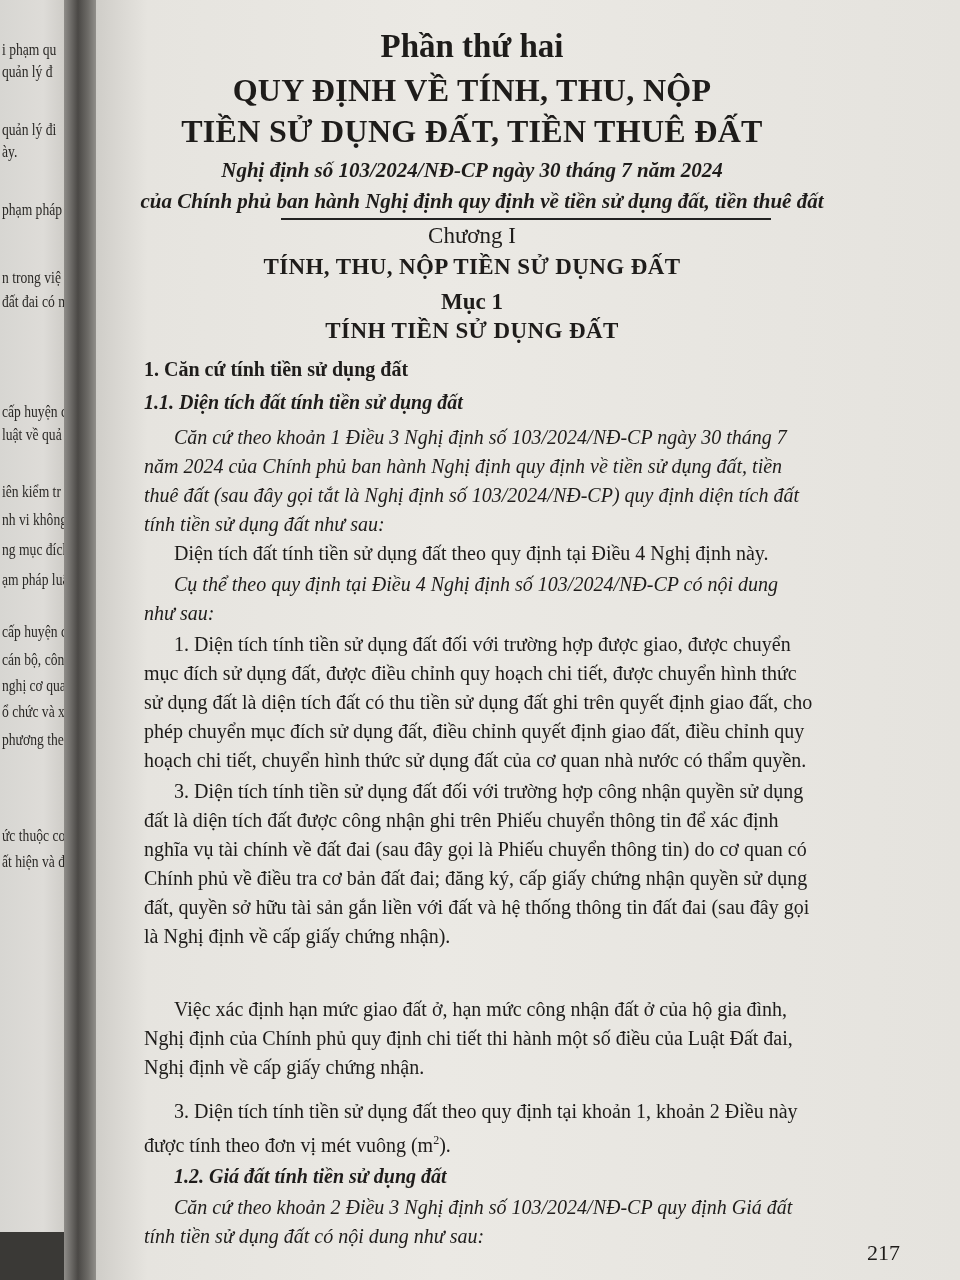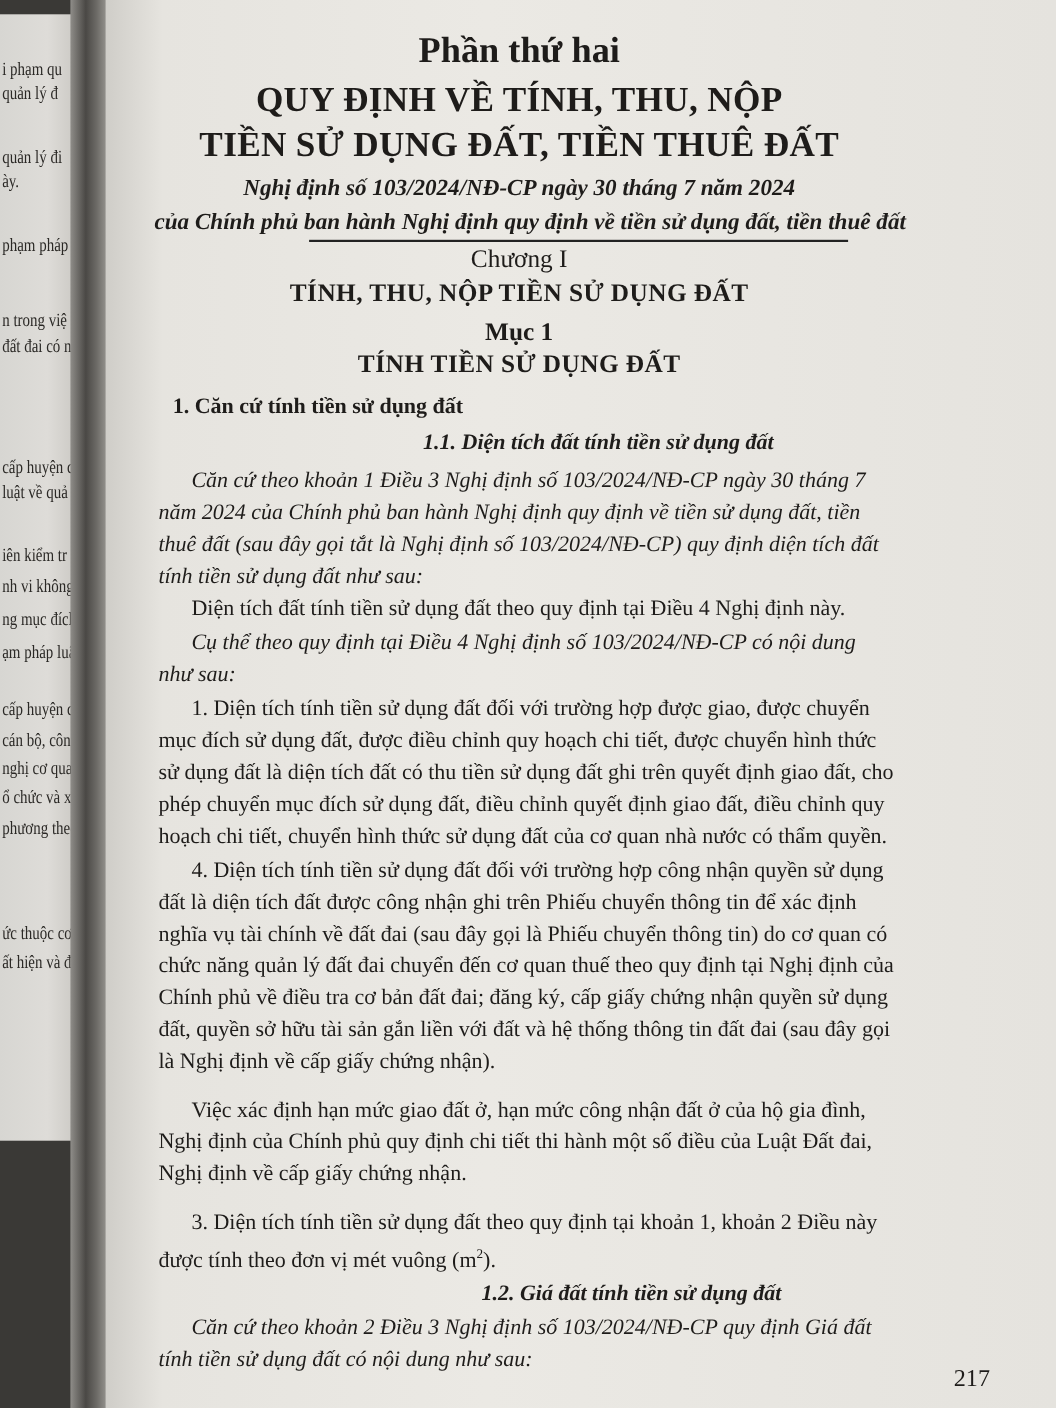--- a/index.html
+++ b/index.html
@@ -4,21 +4,21 @@
 <style>
   html, body { margin: 0; padding: 0; }
   body {
     width: 960px; height: 1280px; overflow: hidden; position: relative;
     background: #3a3936;
     font-family: "Liberation Serif", "DejaVu Serif", serif;
     color: #1e1c1a;
   }
   
   .left-page {
-    position: absolute; left: 0; top: 13px; width: 72px; height: 1024px;
+    position: absolute; left: 0; top: 0; width: 72px; height: 1232px;
     background: linear-gradient(90deg, #d7d6d2 0%, #dedcd8 60%, #c9c7c2 100%);
     overflow: hidden;
     text-decoration: underline;
   }
   .left-page .frag {
     position: absolute; left: 2px; font-size: 17px; white-space: nowrap;
     color: #2b2926; transform: scaleX(0.8); transform-origin: left top;
   }
   
   .gutter {
@@ -39,22 +39,22 @@
   .h-decree2 { top: 189px; font-size: 21px; font-weight: bold; font-style: italic; left: 10px; }
   .rule { position: absolute; left: 185px; top: 218px; width: 490px; height: 2px; background: #222; }
   .h-chapter { top: 223px; font-size: 23px; font-weight: normal; }
   .h-chapter-title { top: 254px; font-size: 23px; font-weight: bold; letter-spacing: 0.4px; }
   .h-section { top: 289px; font-size: 23px; font-weight: bold; }
   .h-section-title { top: 318px; font-size: 23px; font-weight: bold; letter-spacing: 0.4px; }
 
   .para { position: absolute; left: 48px; width: 800px; font-size: 20px; line-height: 29px; }
   .para .ln { display: block; white-space: nowrap; }
   .it { font-style: italic; }
-  .bd { font-weight: bold; margin-left: 13px; }
-  .bi { font-weight: bold; font-style: italic; text-align: center; }
+  .bd { font-weight: bold; }
+  .bi { font-weight: bold; font-style: italic; }
   .page-num { position: absolute; right: 60px; top: 1240px; font-size: 22px; }
 </style>
 </head>
 <body>
 
 <div class="left-page" id="left-page">
     <div class="frag" style="top: 40px;">i phạm qu</div>
     <div class="frag" style="top: 62px;">quản lý đ</div>
     <div class="frag" style="top: 120px;">quản lý đi</div>
     <div class="frag" style="top: 142px;">ày.</div>
@@ -109,24 +109,23 @@
 
   <div class="para" style="top:630px;">
     <span class="ln" style="padding-left:30px">1. Diện tích tính tiền sử dụng đất đối với trường hợp được giao, được chuyển</span>
     <span class="ln">mục đích sử dụng đất, được điều chỉnh quy hoạch chi tiết, được chuyển hình thức</span>
     <span class="ln">sử dụng đất là diện tích đất có thu tiền sử dụng đất ghi trên quyết định giao đất, cho</span>
     <span class="ln">phép chuyển mục đích sử dụng đất, điều chỉnh quyết định giao đất, điều chỉnh quy</span>
     <span class="ln">hoạch chi tiết, chuyển hình thức sử dụng đất của cơ quan nhà nước có thẩm quyền.</span>
   </div>
 
   <div class="para" style="top:777px;">
-    <span class="ln" style="padding-left:30px">4. Diện tích tính tiền sử dụng đất đối với trường hợp công nhận quyền sử dụng</span>
+    <span class="ln" style="padding-left:30px">3. Diện tích tính tiền sử dụng đất đối với trường hợp công nhận quyền sử dụng</span>
     <span class="ln">đất là diện tích đất được công nhận ghi trên Phiếu chuyển thông tin để xác định</span>
     <span class="ln">nghĩa vụ tài chính về đất đai (sau đây gọi là Phiếu chuyển thông tin) do cơ quan có</span>
-    <span class="ln">chức năng quản lý đất đai chuyển đến cơ quan thuế theo quy định tại Nghị định của</span>
     <span class="ln">Chính phủ về điều tra cơ bản đất đai; đăng ký, cấp giấy chứng nhận quyền sử dụng</span>
     <span class="ln">đất, quyền sở hữu tài sản gắn liền với đất và hệ thống thông tin đất đai (sau đây gọi</span>
     <span class="ln">là Nghị định về cấp giấy chứng nhận).</span>
   </div>
 
   <div class="para" style="top:983px;margin-top:12px;">
     <span class="ln" style="padding-left:30px">Việc xác định hạn mức giao đất ở, hạn mức công nhận đất ở của hộ gia đình,</span>
     <span class="ln">Nghị định của Chính phủ quy định chi tiết thi hành một số điều của Luật Đất đai,</span>
     <span class="ln">Nghị định về cấp giấy chứng nhận.</span>
   </div>

